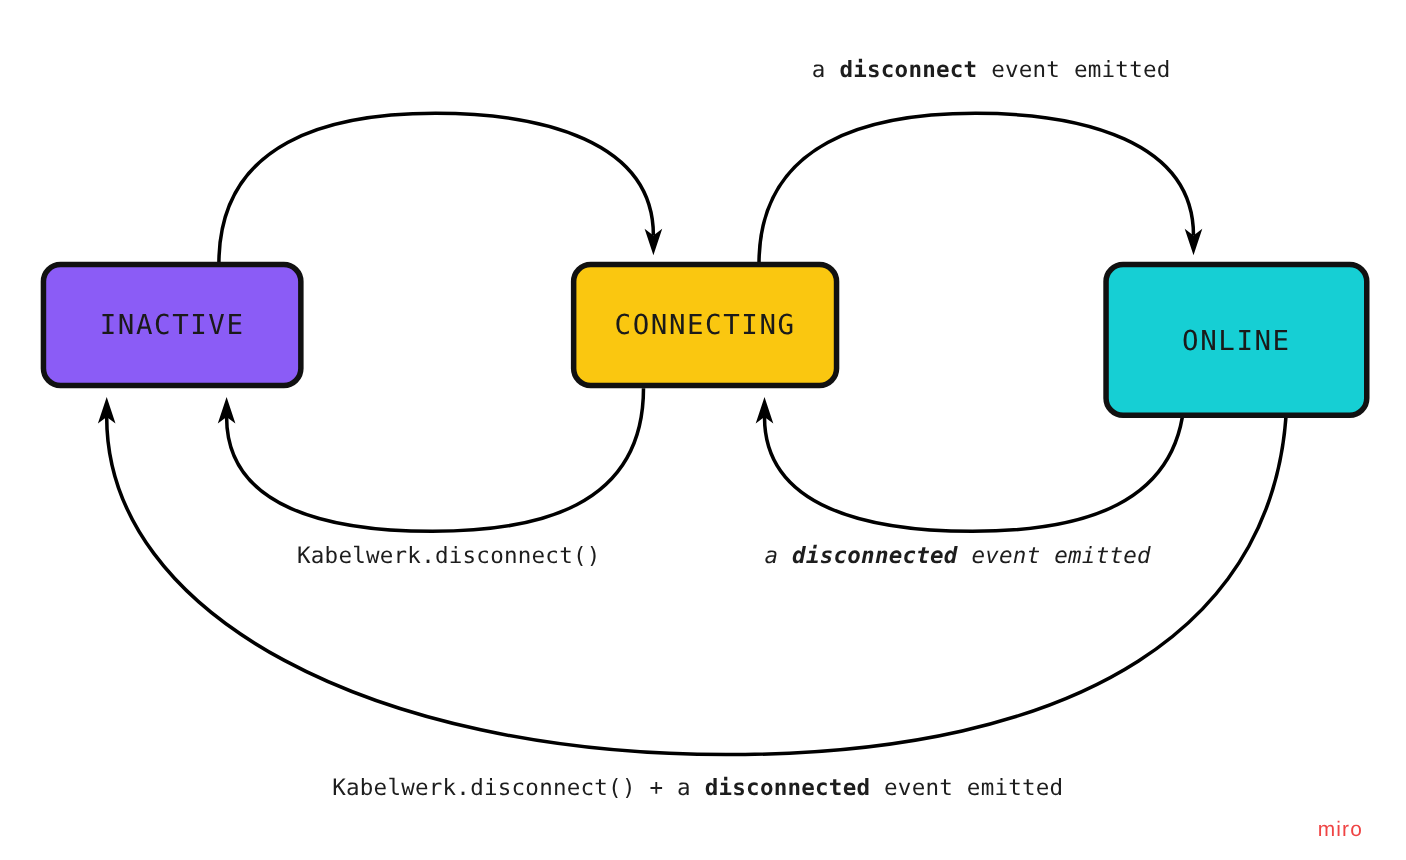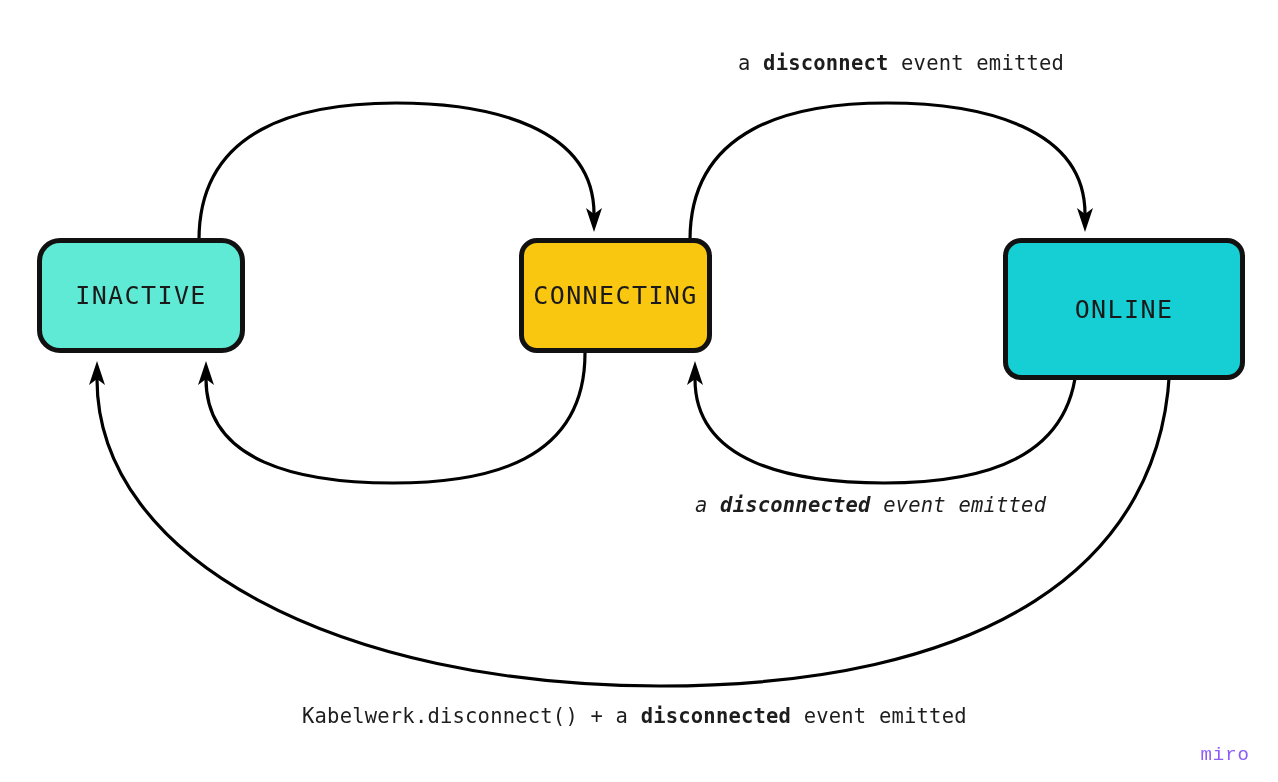--- a/index.html
+++ b/index.html
@@ -62,26 +62,26 @@
     white-space: nowrap;
     letter-spacing: 0.2px;
     line-height: 1;
     user-select: none;
   }
   .edge-label b {
     font-weight: 700;
   }
   .watermark {
     position: absolute;
-    right: 28px;
+    right: 39px;
     bottom: 16px;
-    font-family: Liberation Mono, monospace;
+    font-family: Liberation Sans, sans-serif;
     font-size: 19px;
     letter-spacing: 1px;
-    color: #8b5cf6;
+    color: #ef4444;
     user-select: none;
   }
 </style>
 </head>
 <body>
 
 <div id="diagram-root">
 
   <svg id="diagram-canvas" viewBox="0 0 1278 782">
     <g>
@@ -99,28 +99,29 @@
     <g>
       <path class="edge-path" d="M 1077 353 C 1077 462 978 483 884 483 C 790 483 695 462 695 379"></path>
       <path class="arrow-head" d="M 695 361 L 687 385 L 695 379 L 703 385 Z"></path>
     </g>
     <g>
       <path class="edge-path" d="M 1170 353 C 1170 570 980 686 660 686 C 340 686 97 560 97 379"></path>
       <path class="arrow-head" d="M 97 361 L 89 385 L 97 379 L 105 385 Z"></path>
     </g>
   </svg>
 
-  <div class="node-box" id="node-inactive" style="left: 37px; top: 238px; width: 208px; height: 115px; background: #5eead4; border-color: rgb(17, 17, 17); border-radius: 23px;">
+  <div class="node-box" id="node-inactive" style="left: 37px; top: 238px; width: 239px; height: 115px; background: #8b5cf6; border-color: rgb(17, 17, 17);">
     <span>INACTIVE</span>
   </div>
-  <div class="node-box" id="node-connecting" style="left: 519px; top: 238px; width: 193px; height: 115px; background: rgb(250, 199, 16); border-color: rgb(17, 17, 17);">
+  <div class="node-box" id="node-connecting" style="left: 519px; top: 238px; width: 244px; height: 115px; background: rgb(250, 199, 16); border-color: rgb(17, 17, 17);">
     <span>CONNECTING</span>
   </div>
   <div class="node-box" id="node-online" style="left: 1003px; top: 238px; width: 242px; height: 142px; background: rgb(22, 207, 212); border-color: rgb(17, 17, 17);">
     <span>ONLINE</span>
   </div>
 
+  <div class="edge-label" id="label-1" style="left: 270px; top: 495px;">Kabelwerk.disconnect()</div>
   <div class="edge-label" id="label-2" style="left: 738px; top: 53px;">a <b>disconnect</b> event emitted</div>
   <div class="edge-label" id="label-3" style="left: 695px; top: 495px; font-style: italic;">a <b>disconnected</b> event emitted</div>
   <div class="edge-label" id="label-4" style="left: 302px; top: 706px;">Kabelwerk.disconnect() + a <b>disconnected</b> event emitted</div>
 
   <div class="watermark">miro</div>
 </div>
 
 </body></html>

